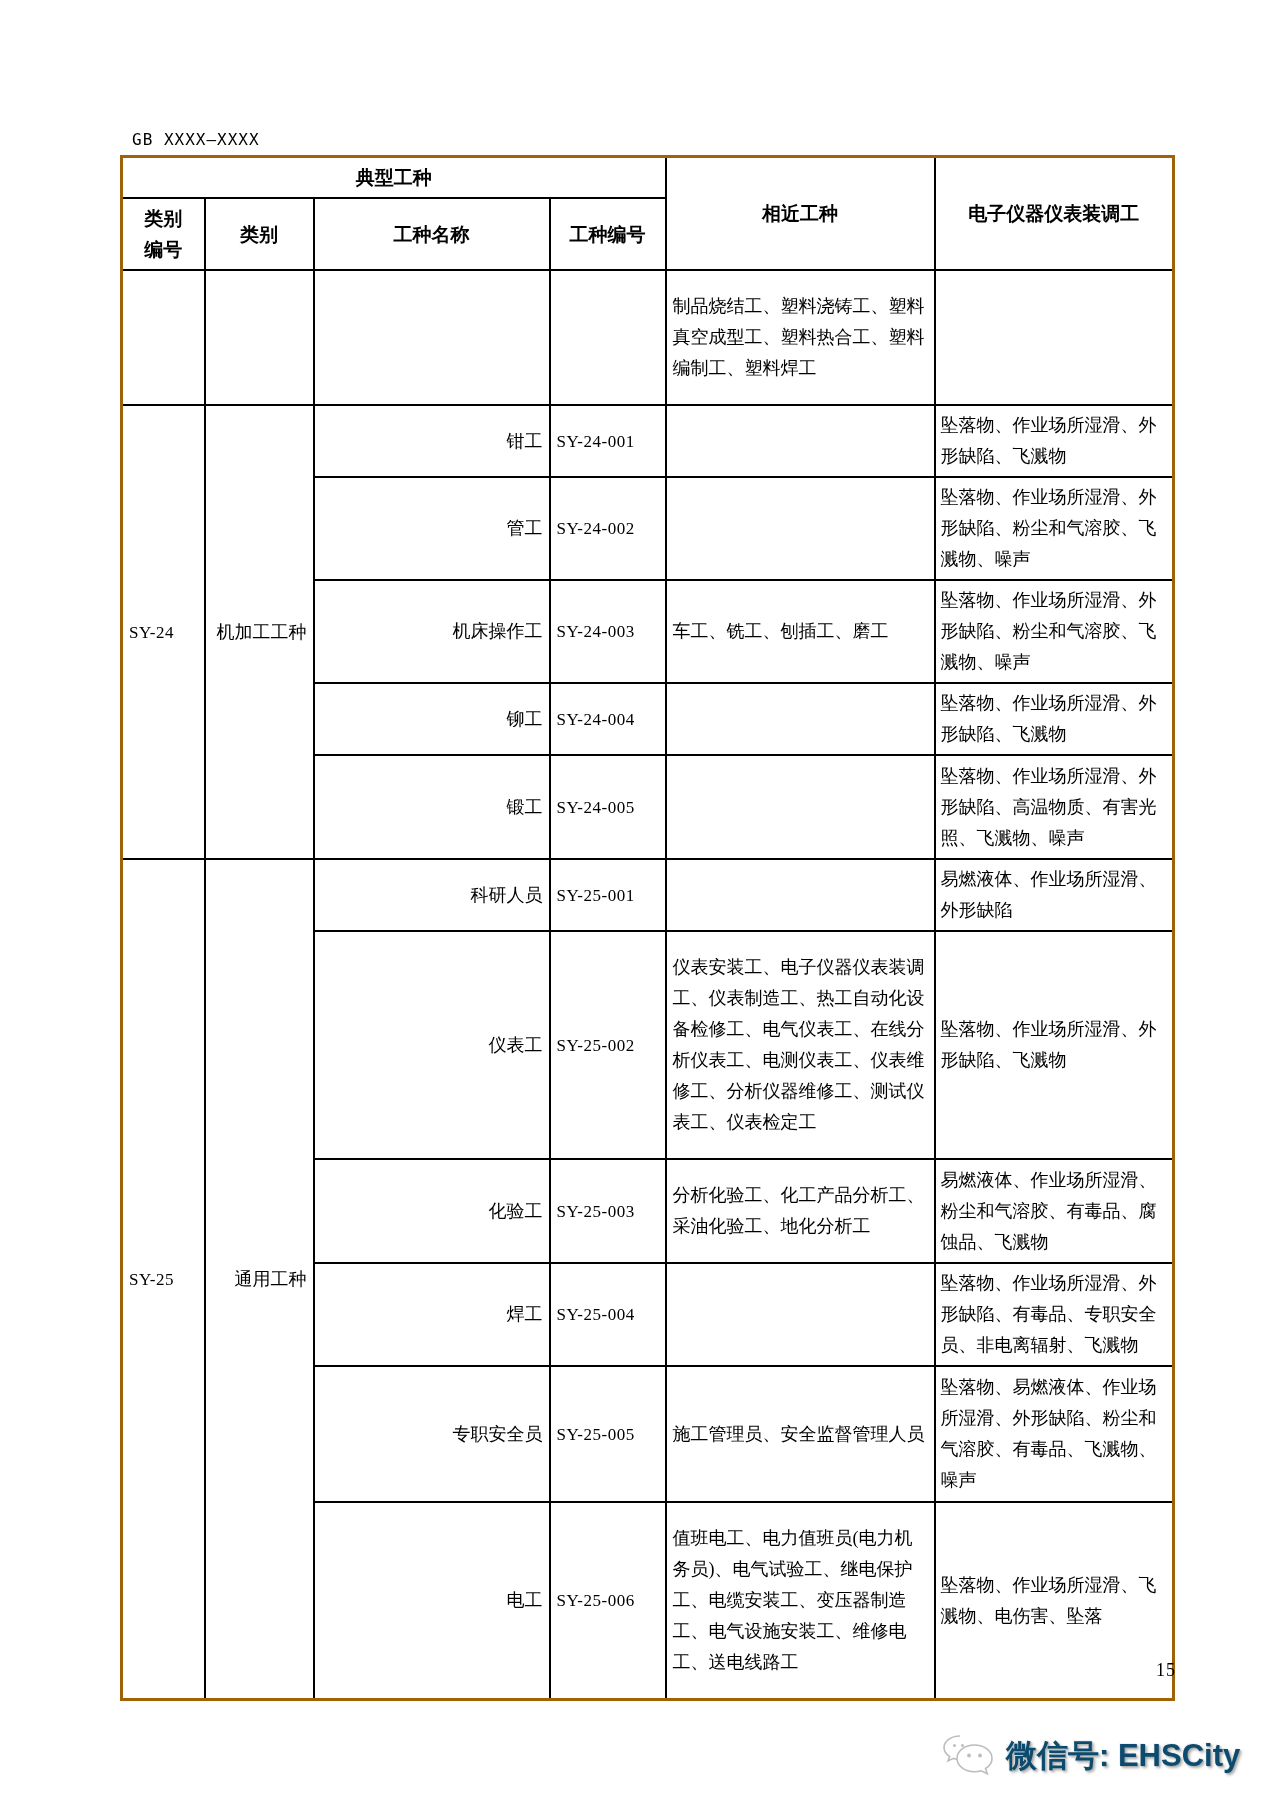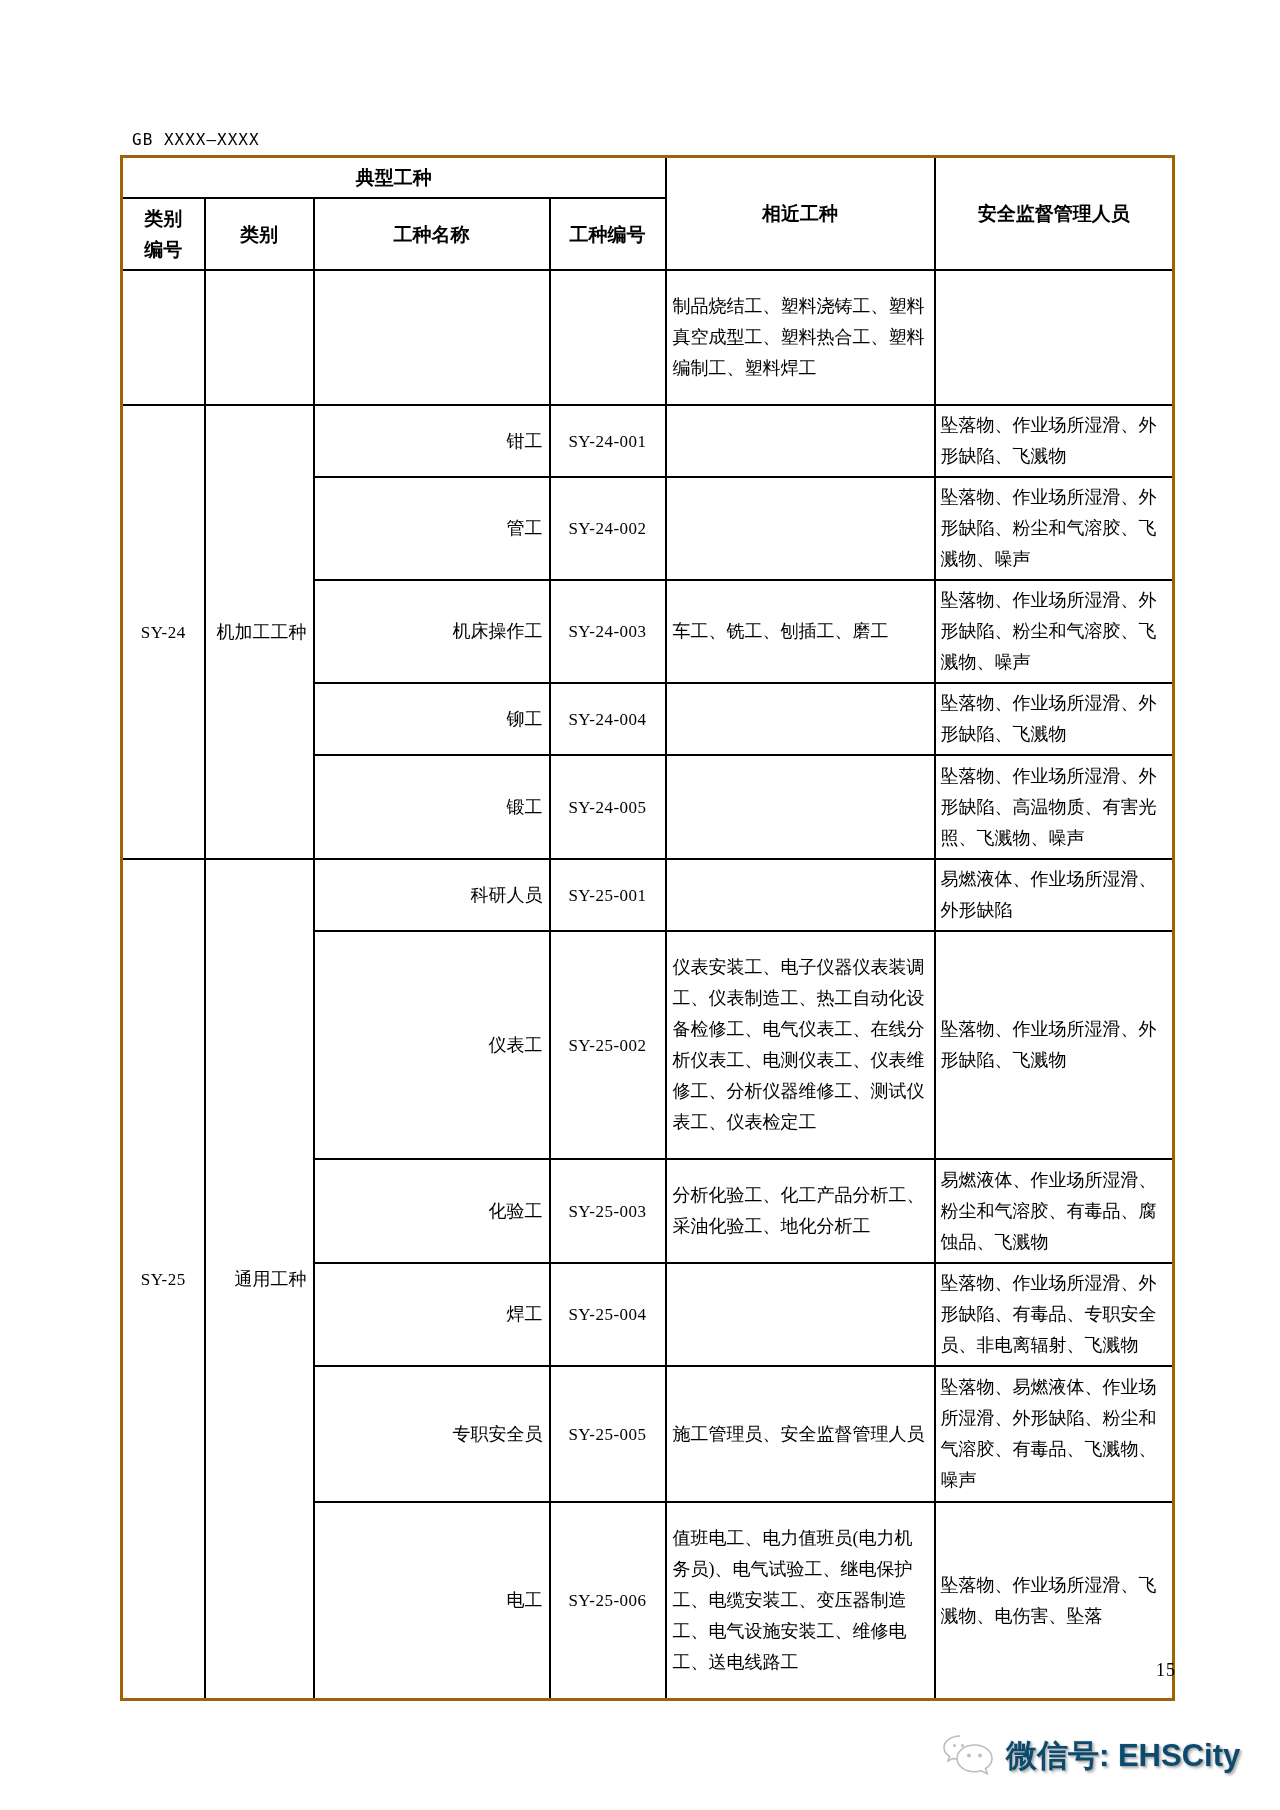--- a/index.html
+++ b/index.html
@@ -21,21 +21,21 @@
     border:2px solid #000;
     font-size:18px;line-height:31px;
     vertical-align:middle;
     word-break:break-all;
     padding:4px 6px;
   }
   .jobs th{font-size:19px;font-weight:bold;text-align:center;padding:4px 4px;}
   .jobs th.w2{padding:4px 14px;}
   .ta-c{text-align:right;border-radius:7px;}
   .ta-l{text-align:left;}
-  .jobs td.num{font-size:17px;letter-spacing:.5px;text-align:center;}
+  .jobs td.num{font-size:17px;letter-spacing:.5px;text-align:left;}
   .jobs td.sim{padding:20px 6px;}
   .jobs td.haz{padding:4px 5px;}
   .page-number{
     position:absolute;left:1100px;top:1660px;width:76px;
     text-align:right;font-size:18px;letter-spacing:1px;
   }
   .watermark{
     position:absolute;left:940px;top:1730px;height:52px;
     display:flex;align-items:center;gap:10px;
     font-family:"Liberation Sans","DejaVu Sans",sans-serif;
@@ -58,21 +58,21 @@
       <col style="width: 109px;">
       <col style="width: 236px;">
       <col style="width: 116px;">
       <col style="width: 269px;">
       <col style="width: 239px;">
     </colgroup>
     <thead>
       <tr style="height: 40px;">
         <th colspan="4">典型工种</th>
         <th rowspan="2">相近工种</th>
-        <th rowspan="2">安全监督管理人员</th>
+        <th rowspan="2">电子仪器仪表装调工</th>
       </tr>
       <tr style="height: 57px;">
         <th class="w2">类别编号</th>
         <th>类别</th>
         <th>工种名称</th>
         <th>工种编号</th>
       </tr>
     </thead>
     <tbody>
       <tr style="height: 95px;">

